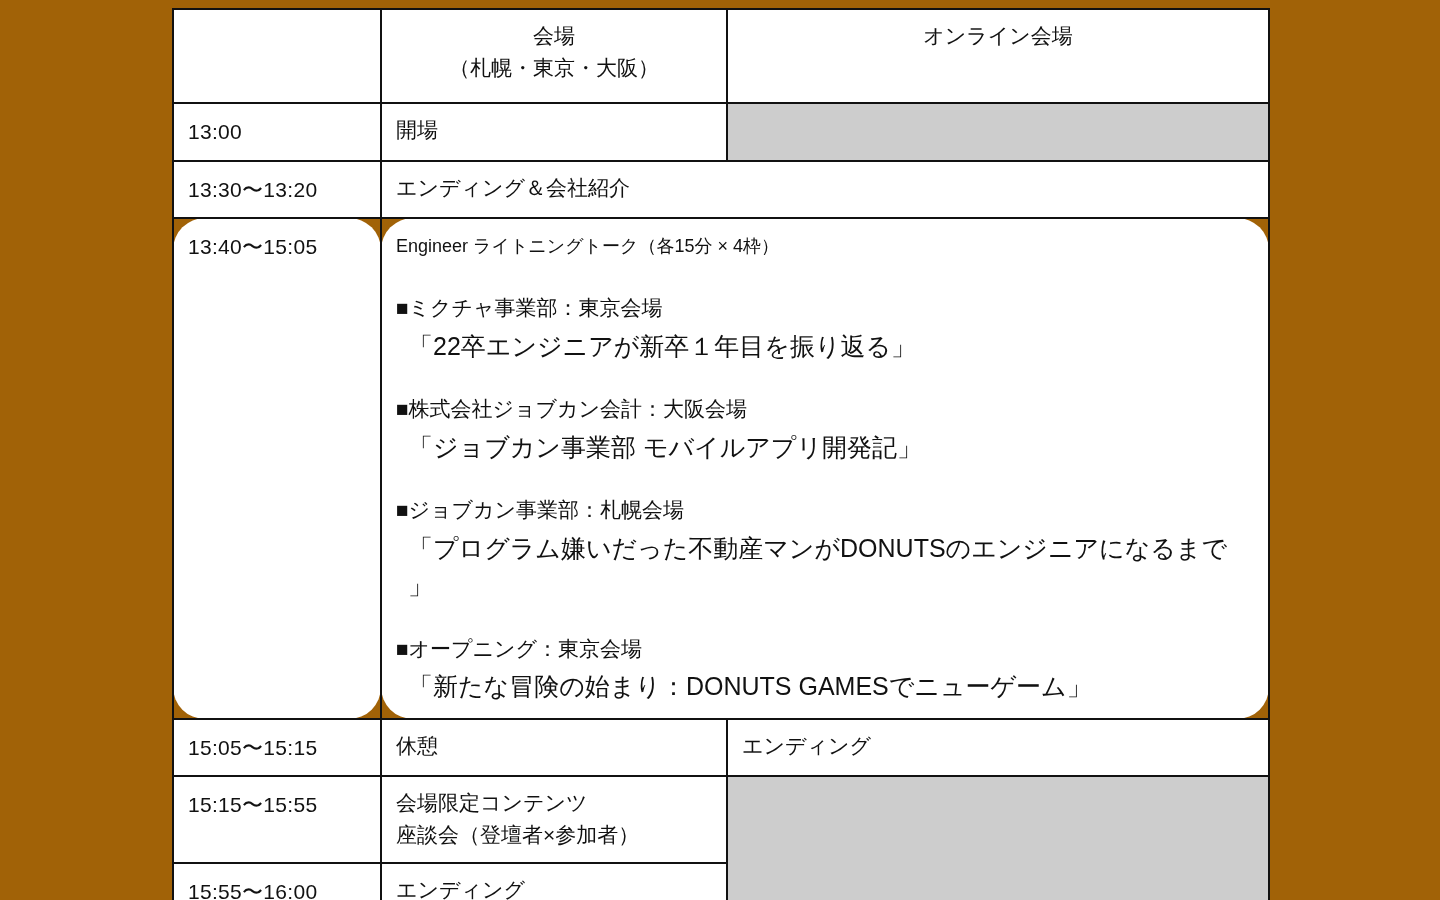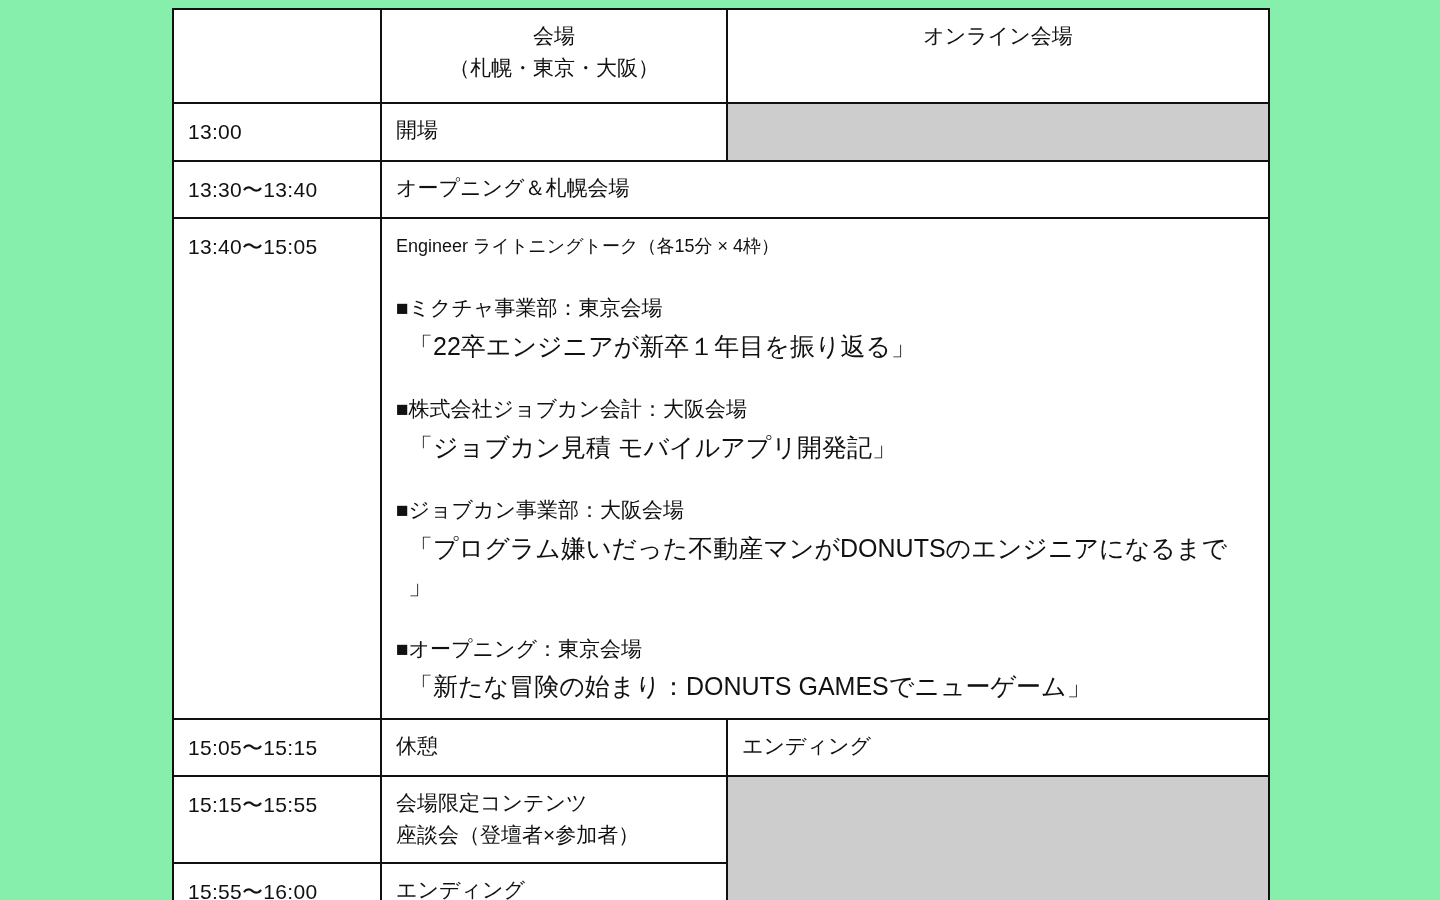--- a/index.html
+++ b/index.html
@@ -11,21 +11,21 @@
     width: 1440px;
     height: 900px;
     font-family: "Liberation Sans", "DejaVu Sans", sans-serif;
     color: #111111;
     overflow: hidden;
   }
   .page {
     position: relative;
     width: 1440px;
     height: 900px;
-    background: #86efac;
+    background: #a16207;
   }
   .schedule-table {
     position: absolute;
     left: 172px;
     top: 8px;
     width: 1096px;
     border-collapse: collapse;
     table-layout: fixed;
   }
   .schedule-table td,
@@ -55,20 +55,21 @@
     font-size: 21px;
     letter-spacing: 0.3px;
     padding-top: 12px;
     white-space: nowrap;
   }
   td.shaded {
     background: #cdcdcd;
   }
   td.tall {
     height: 470px;
+    border-radius: 32px;
   }
   .lt-title {
     font-size: 18px;
     margin: 4px 0 0 0;
   }
   .lt-block {
     margin-top: 30px;
   }
   .lt-block.first {
     margin-top: 34px;
@@ -106,41 +107,41 @@
     </thead>
     <tbody>
 
       <tr>
         <td class="time-cell">13:00</td>
         <td>開場</td>
         <td class="shaded"></td>
       </tr>
 
       <tr>
-        <td class="time-cell">13:30〜13:40</td>
-        <td colspan="2">オープニング＆札幌会場</td>
+        <td class="time-cell">13:30〜13:20</td>
+        <td colspan="2">エンディング＆会社紹介</td>
       </tr>
 
       <tr>
         <td class="time-cell tall">13:40〜15:05</td>
         <td class="tall" colspan="2">
           <p class="lt-title">Engineer ライトニングトーク（各15分 × 4枠）</p>
 
           <div class="lt-block first">
             <p class="lt-head">■ミクチャ事業部：東京会場</p>
             <p class="lt-sub">「22卒エンジニアが新卒１年目を振り返る」</p>
           </div>
 
           <div class="lt-block">
             <p class="lt-head">■株式会社ジョブカン会計：大阪会場</p>
-            <p class="lt-sub">「ジョブカン見積 モバイルアプリ開発記」</p>
+            <p class="lt-sub">「ジョブカン事業部 モバイルアプリ開発記」</p>
           </div>
 
           <div class="lt-block">
-            <p class="lt-head">■ジョブカン事業部：大阪会場</p>
+            <p class="lt-head">■ジョブカン事業部：札幌会場</p>
             <p class="lt-sub">「プログラム嫌いだった不動産マンがDONUTSのエンジニアになるまで 」</p>
           </div>
 
           <div class="lt-block">
             <p class="lt-head">■オープニング：東京会場</p>
             <p class="lt-sub">「新たな冒険の始まり：DONUTS GAMESでニューゲーム」</p>
           </div>
         </td>
       </tr>
 

